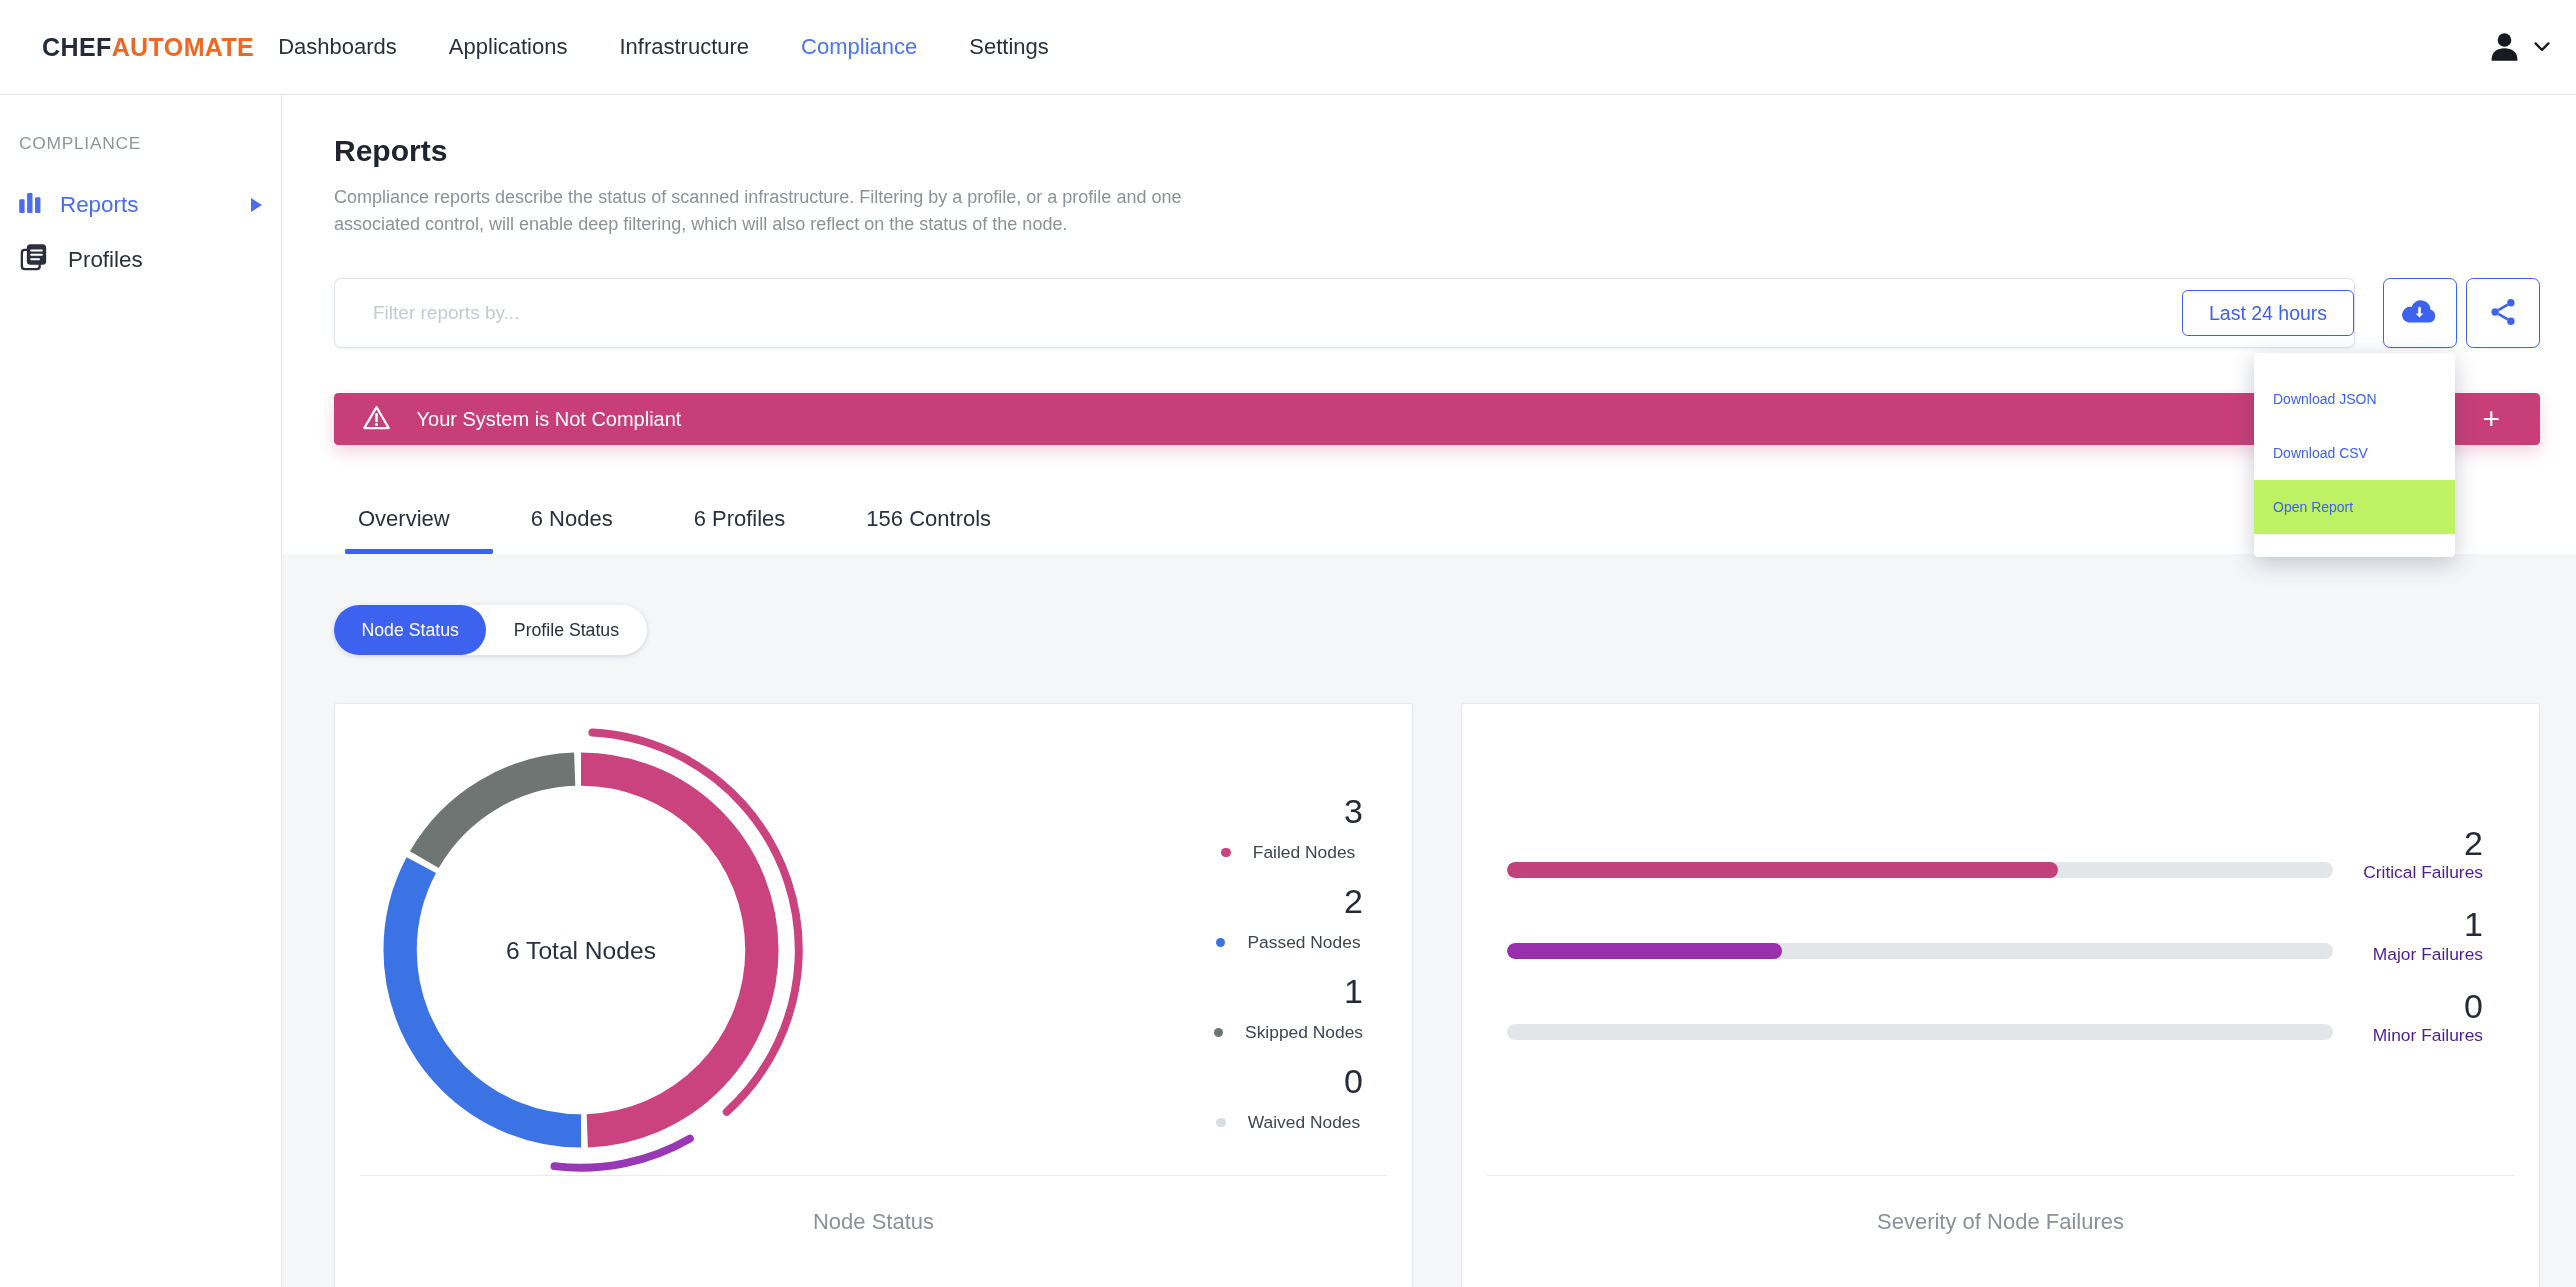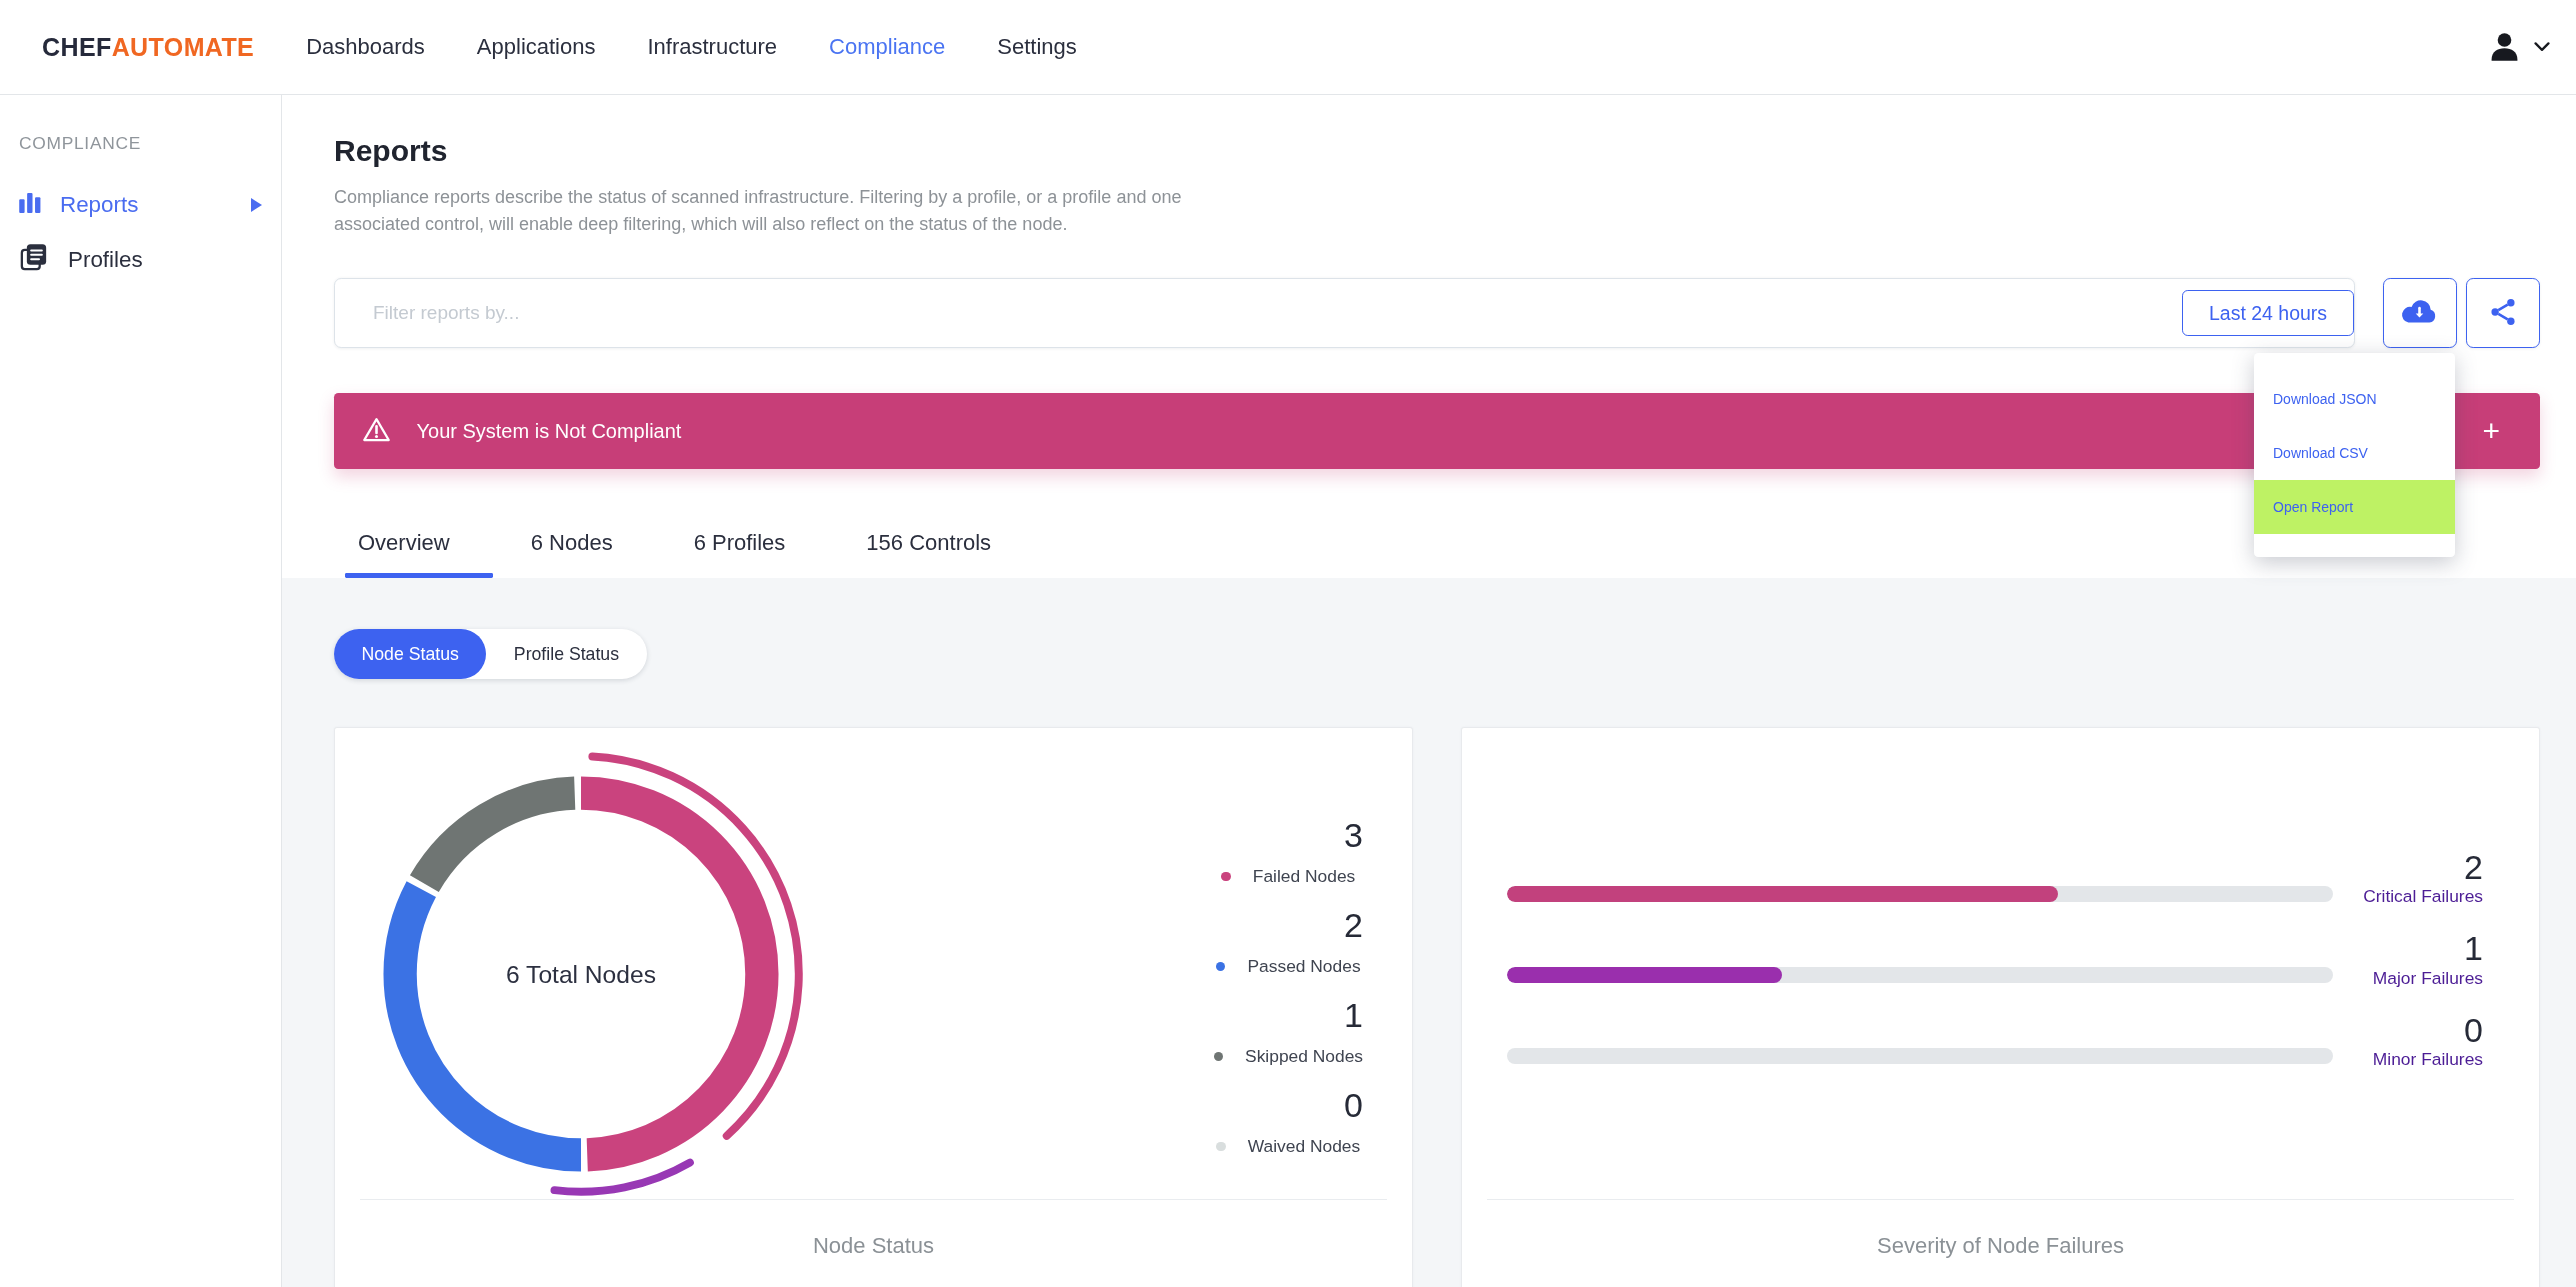--- a/index.html
+++ b/index.html
@@ -6,21 +6,21 @@
   html,body { width:2576px; height:1288px; overflow:hidden; background:#fff;
     font-family:"Liberation Sans", sans-serif; color:#262a37; }
   .page { position:relative; width:2576px; height:1288px; }
 
   
   .topnav { height:95px; display:flex; align-items:center; padding:0 26px 0 42px;
     border-bottom:0.7px solid #e3e6e9; background:#fff; }
   .logo { font-size:25px; font-weight:800; letter-spacing:0.4px; display:flex; }
   .logo .p1 { color:#262a3b; }
   .logo .p2 { color:#f06722;text-align:right; }
-  .nav-links { display:flex; margin-left:52px; }
+  .nav-links { display:flex; margin-left:24px; }
   .nav-link { font-size:22px; color:#2b2f3e; margin-right:52px; cursor:pointer; }
   .nav-link.active { color:#4a74f2; }
   .user-area { margin-left:auto; display:flex; align-items:center; gap:13px; }
 
   
   .shell { display:flex; height:1193px; }
   .sidebar { width:282px; border-right:0.7px solid #e3e6e9; background:#fff;
     padding:38px 0 0 19px; flex:0 0 282px; }
   .side-section { font-size:17.4px; color:#8f959b; letter-spacing:0.7px; margin-bottom:23px; }
   .side-item { display:flex; align-items:center; gap:19px; height:55px; font-size:22.4px;
@@ -45,21 +45,21 @@
   .btn-outline { border:1.4px solid #3d62f0; color:#3d62f0; background:#fff; border-radius:5.8px;
     font-size:19.5px; padding:0 26px; height:46px; display:flex; align-items:center; cursor:pointer;
     font-family:"Liberation Sans", sans-serif; }
   .icon-btn { width:74px; height:70px; border:1.4px solid #3d62f0; border-radius:7.2px; background:#fff;
     display:flex; align-items:center; justify-content:center; cursor:pointer;
     box-shadow:0 0.7px 2.9px rgba(40,50,70,.07); }
   .icon-btn.dl { margin-left:27.5px; }
   .icon-btn.share { margin-left:9.4px; }
 
   
-  .banner { margin-top:45px; height:76px; background:#c73e78; border-radius:4.3px; display:flex;
+  .banner { margin-top:45px; height:52px; background:#c73e78; border-radius:4.3px; display:flex;
     align-items:center; padding:0 40px 0 27.5px; color:#fff;
     box-shadow:0 7.2px 16px rgba(199,62,120,.22); }
   .banner-text { margin-left:26px; font-size:20px; }
   .banner-partial { margin-left:auto; font-size:21px; }
   .banner-plus { margin-left:42px; font-size:30px; font-weight:300; line-height:30px; }
 
   
   .tabs { margin-top:38px; display:flex; padding-left:24px; height:71px; }
   .tab { position:relative; display:flex; align-items:center; font-size:22px; color:#2b2f3e;
     margin-right:81px; cursor:pointer; }

